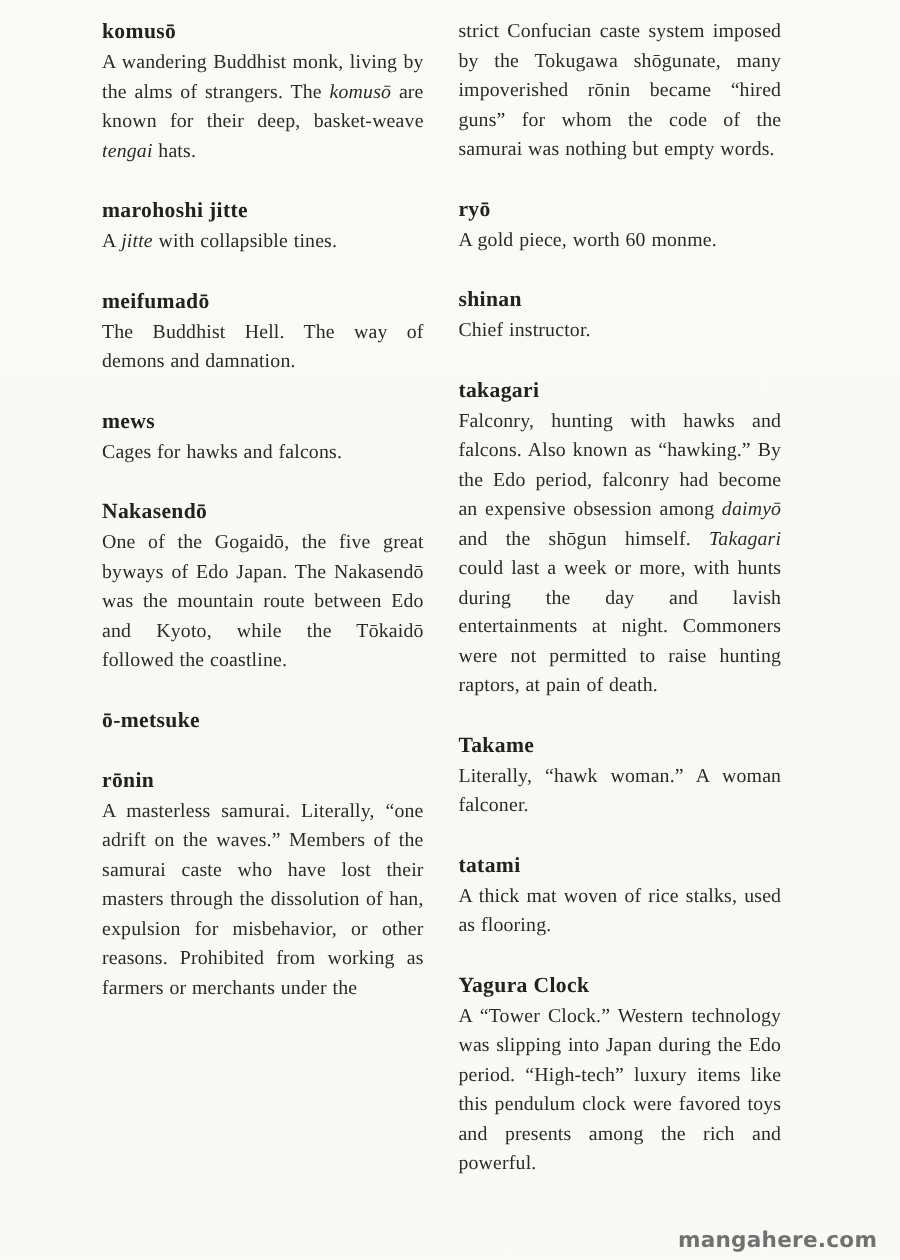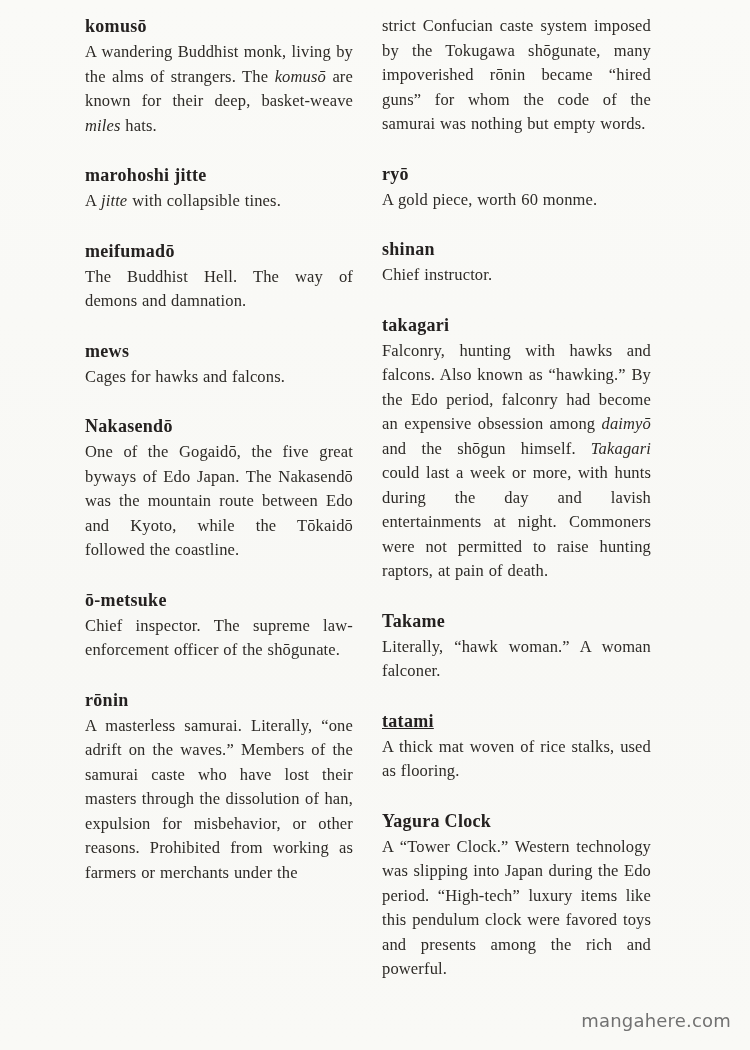--- a/index.html
+++ b/index.html
@@ -44,55 +44,54 @@
     text-align: justify;
     letter-spacing: 0.15px;
     word-spacing: 0.5px;
   }
   .em {
     font-style: italic;
   }
   .watermark {
     position: absolute;
     right: 13px;
-    bottom: 19px;
+    bottom: 6px;
     font-family: "DejaVu Sans", "Liberation Sans", sans-serif;
-    font-weight: normal;
+    font-weight: bold;
     font-size: 18px;
     letter-spacing: 0.2px;
   }
 </style>
 </head>
 <body>
 
 <div class="page" style="color: rgb(45, 42, 38);">
   <div class="column column-left" id="col-left">
       <div class="entry">
         <h3 class="term" style="color: rgb(36, 33, 32);">komusō</h3>
-        <p class="definition"><span>A wandering Buddhist monk, living by the alms of strangers. The </span><span class="em">komusō</span><span> are known for their deep, basket-weave </span><span class="em">miles</span><span> hats.</span></p>
+        <p class="definition"><span>A wandering Buddhist monk, living by the alms of strangers. The </span><span class="em">komusō</span><span> are known for their deep, basket-weave </span><span class="em">tengai</span><span> hats.</span></p>
       </div>
       <div class="entry">
         <h3 class="term" style="color: rgb(36, 33, 32);">marohoshi jitte</h3>
         <p class="definition"><span>A </span><span class="em">jitte</span><span> with collapsible tines.</span></p>
       </div>
       <div class="entry">
         <h3 class="term" style="color: rgb(36, 33, 32);">meifumadō</h3>
         <p class="definition"><span>The Buddhist Hell. The way of demons and damnation.</span></p>
       </div>
       <div class="entry">
         <h3 class="term" style="color: rgb(36, 33, 32);">mews</h3>
         <p class="definition"><span>Cages for hawks and falcons.</span></p>
       </div>
       <div class="entry">
         <h3 class="term" style="color: rgb(36, 33, 32);">Nakasendō</h3>
         <p class="definition"><span>One of the Gogaidō, the five great byways of Edo Japan. The Nakasendō was the mountain route between Edo and Kyoto, while the Tōkaidō followed the coastline.</span></p>
       </div>
       <div class="entry">
         <h3 class="term" style="color: rgb(36, 33, 32);">ō-metsuke</h3>
-        <p class="definition"><span>Chief inspector. The supreme law-enforcement officer of the shōgunate.</span></p>
       </div>
       <div class="entry">
         <h3 class="term" style="color: rgb(36, 33, 32);">rōnin</h3>
         <p class="definition"><span>A masterless samurai. Literally, “one adrift on the waves.” Members of the samurai caste who have lost their masters through the dissolution of han, expulsion for misbehavior, or other reasons. Prohibited from working as farmers or merchants under the</span></p>
       </div>
     </div>
   <div class="column column-right" id="col-right">
       <div class="entry">
         <p class="definition"><span>strict Confucian caste system imposed by the Tokugawa shōgunate, many impoverished rōnin became “hired guns” for whom the code of the samurai was nothing but empty words.</span></p>
       </div>
@@ -106,21 +105,21 @@
       </div>
       <div class="entry">
         <h3 class="term" style="color: rgb(36, 33, 32);">takagari</h3>
         <p class="definition"><span>Falconry, hunting with hawks and falcons. Also known as “hawking.” By the Edo period, falconry had become an expensive obsession among </span><span class="em">daimyō</span><span> and the shōgun himself. </span><span class="em">Takagari</span><span> could last a week or more, with hunts during the day and lavish entertainments at night. Commoners were not permitted to raise hunting raptors, at pain of death.</span></p>
       </div>
       <div class="entry">
         <h3 class="term" style="color: rgb(36, 33, 32);">Takame</h3>
         <p class="definition"><span>Literally, “hawk woman.” A woman falconer.</span></p>
       </div>
       <div class="entry">
-        <h3 class="term" style="color: rgb(36, 33, 32); text-decoration: underline;">tatami</h3>
+        <h3 class="term" style="color: rgb(36, 33, 32);">tatami</h3>
         <p class="definition"><span>A thick mat woven of rice stalks, used as flooring.</span></p>
       </div>
       <div class="entry">
         <h3 class="term" style="color: rgb(36, 33, 32);">Yagura Clock</h3>
         <p class="definition"><span>A “Tower Clock.” Western technology was slipping into Japan during the Edo period. “High-tech” luxury items like this pendulum clock were favored toys and presents among the rich and powerful.</span></p>
       </div>
     </div>
   <div class="watermark" style="color: rgb(113, 113, 113);">mangahere.com</div>
 </div>
 

